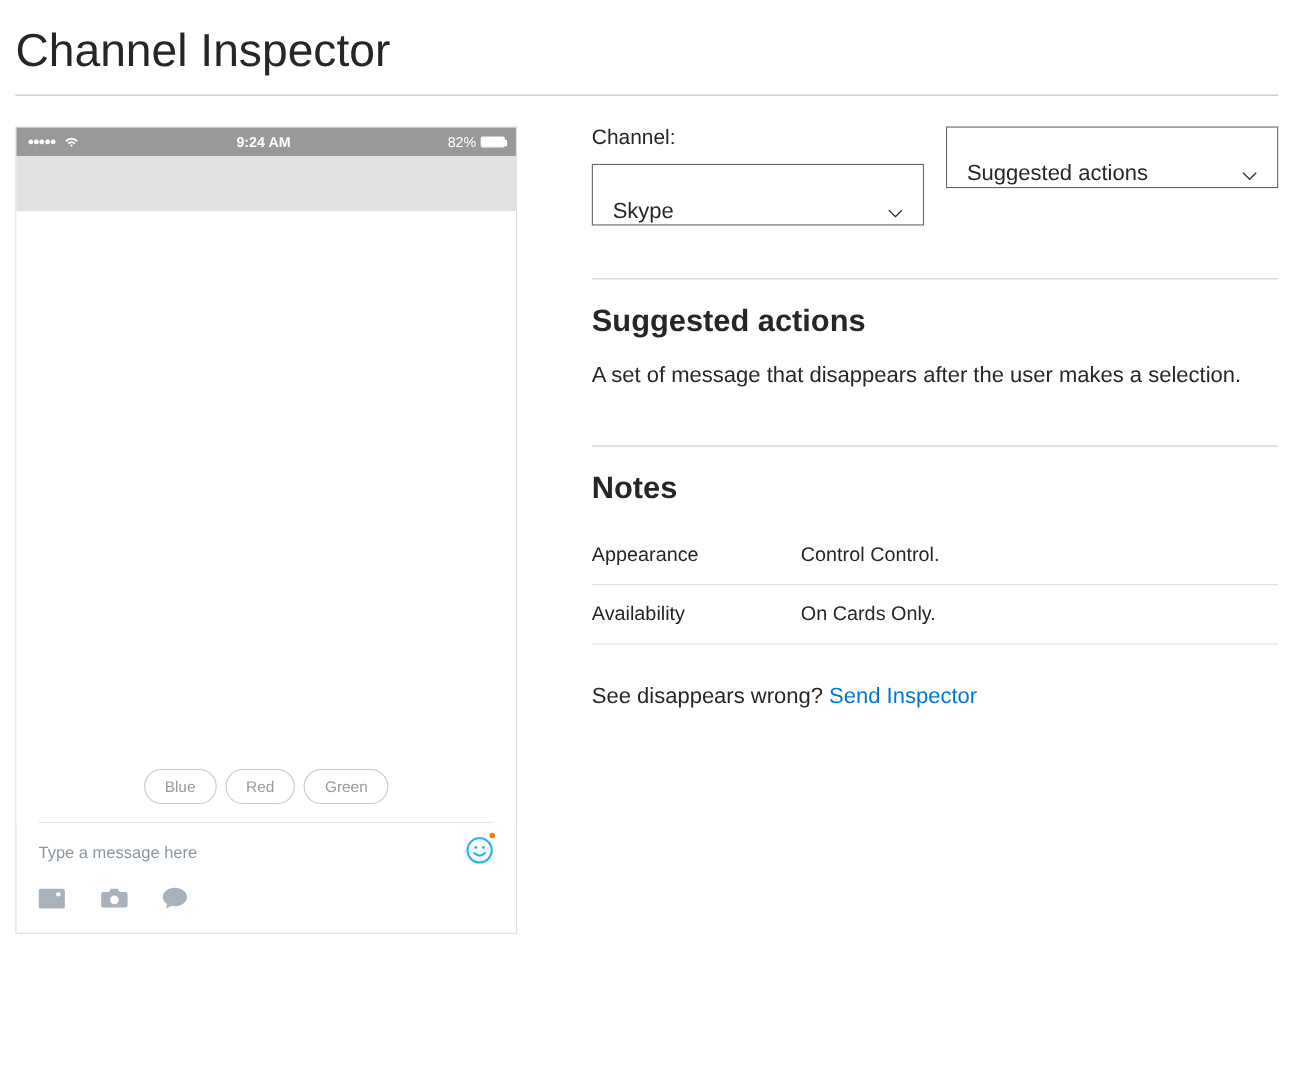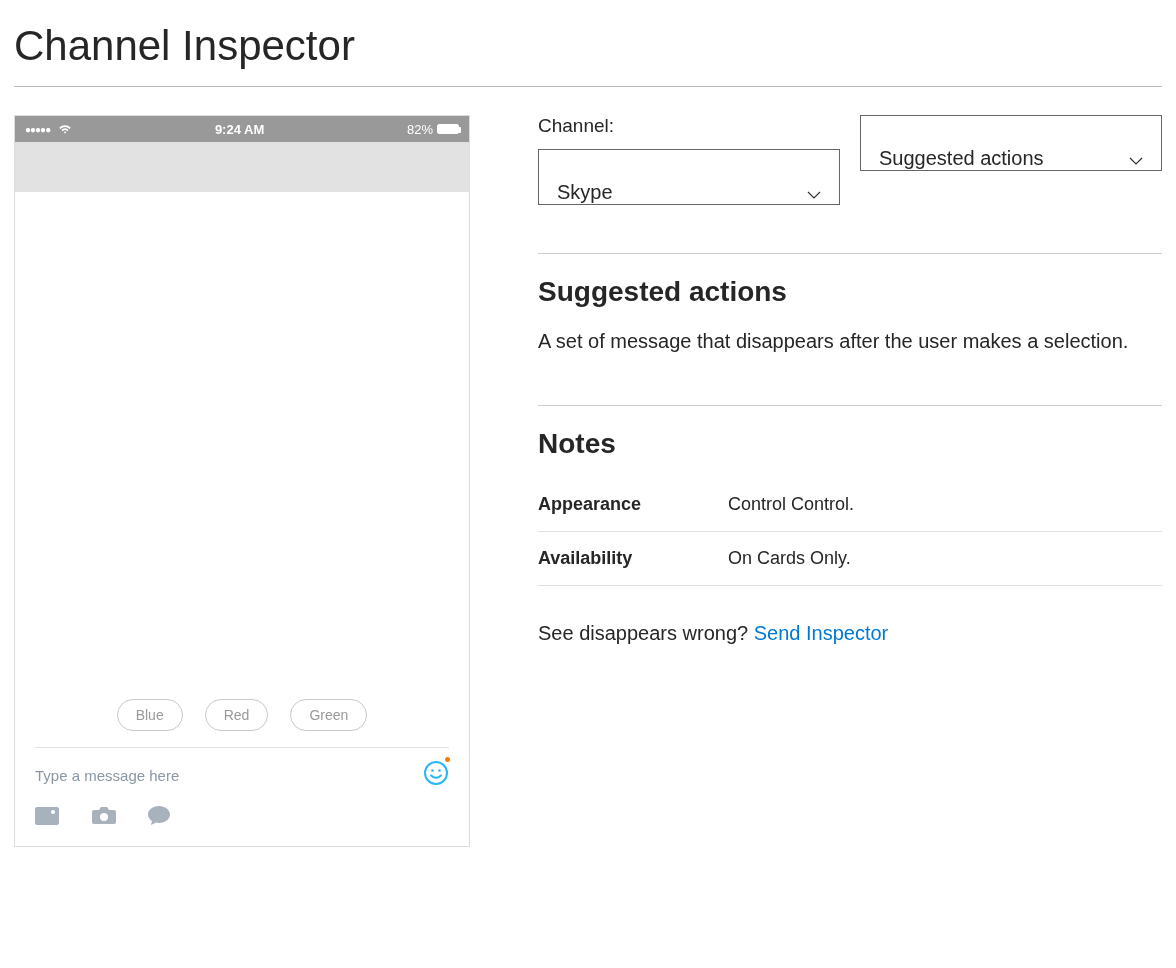--- a/index.html
+++ b/index.html
@@ -64,21 +64,21 @@
       min-height: 555px;
       background: #fff;
       position: relative;
     }
     .suggested-row {
       position: absolute;
       bottom: 16px;
       left: 0; right: 0;
       display: flex;
       justify-content: center;
-      gap: 22px;
+      gap: 8px;
     }
     .chip {
       border: 1px solid #c9c9c9;
       color: #999;
       background: #fff;
       font-size: 14px;
       padding: 8px 18px;
       border-radius: 20px;
       cursor: pointer;
       line-height: 1;
@@ -167,21 +167,21 @@
     .notes-table {
       margin-top: 6px;
     }
     .note-row {
       display: flex;
       border-bottom: 1px solid #e0e0e0;
       padding: 16px 0;
     }
     .note-key {
       width: 190px;
-      font-weight: 700;
+      font-weight: 400;
       font-size: 18px;
     }
     .note-val {
       font-size: 18px;
     }
     .feedback {
       margin-top: 36px;
       font-size: 20px;
     }
     .feedback a {

